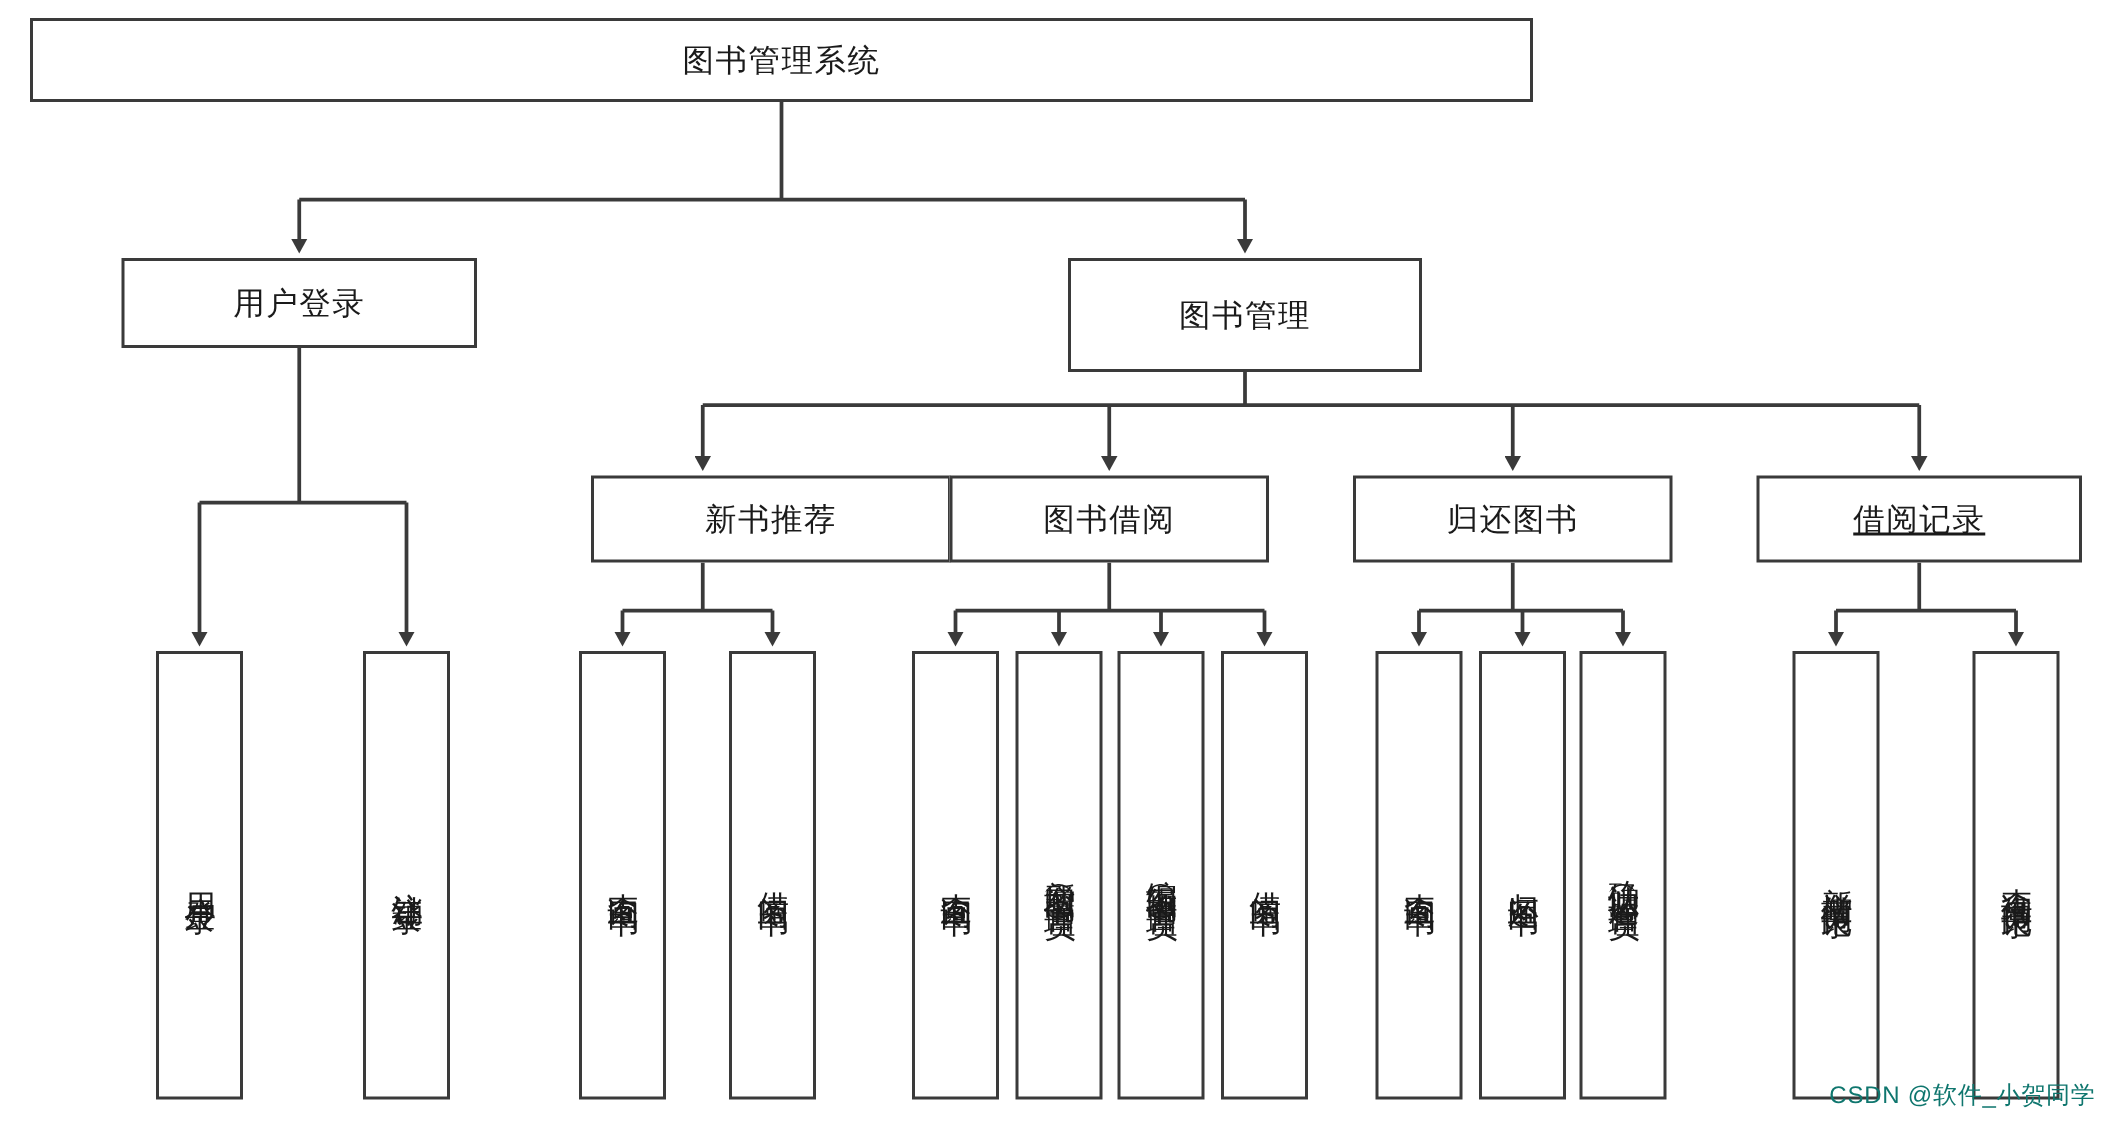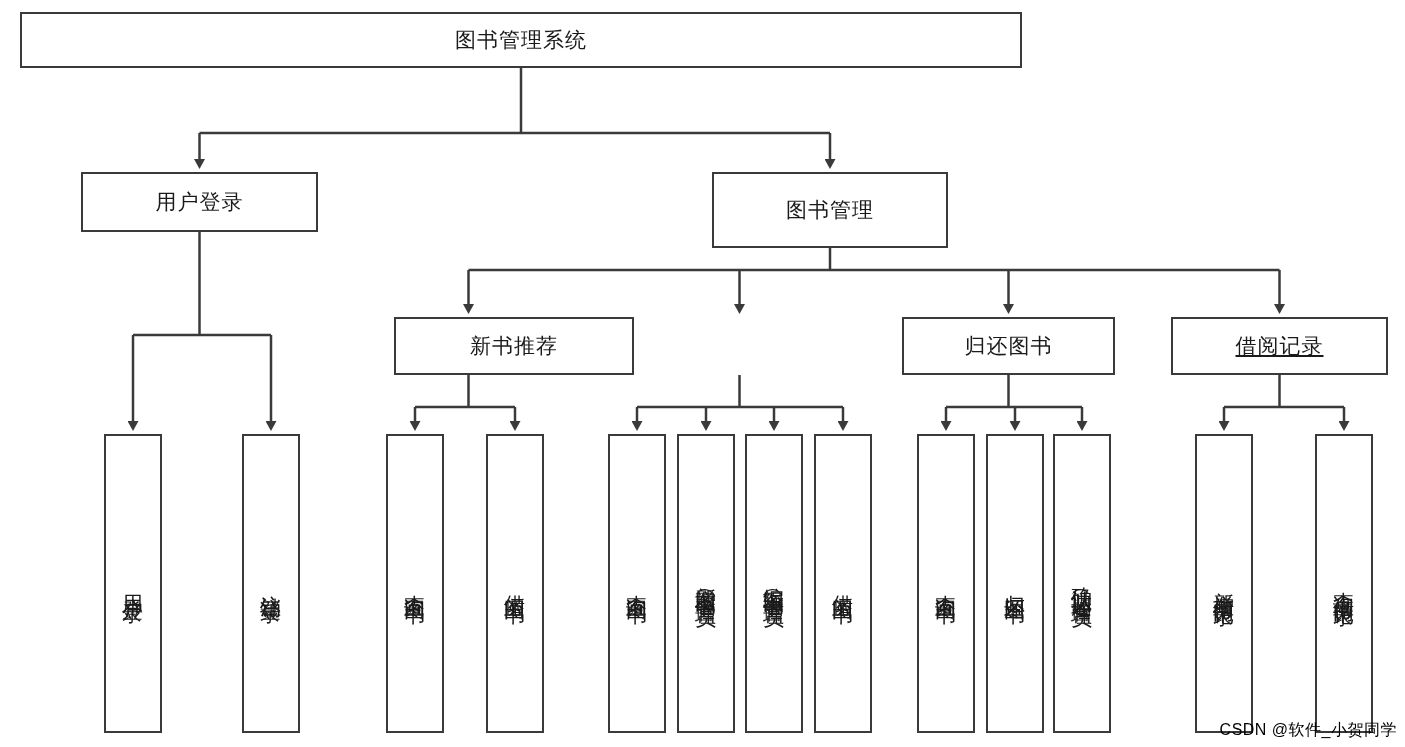--- a/index.html
+++ b/index.html
@@ -51,21 +51,21 @@
     writing-mode: vertical-rl;
     text-orientation: upright;
     white-space: nowrap;
     display: block;
   }
   .watermark {
     position: absolute;
     right: 8px;
     bottom: 6px;
     font-size: 16px;
-    color: #000000;
+    color: #0f766e;
     letter-spacing: 0.5px;
     z-index: 5;
     white-space: nowrap;
   }
 </style>
 </head>
 <body>
 
 <div id="canvas">
 
@@ -118,20 +118,21 @@
       <path d="M1344,407 L1344,422" marker-end="url(#arrow)"></path>
     </g>
   </svg>
 
   <div class="node horiz" style="left: 20px; top: 12px; width: 1002px; height: 56px;">图书管理系统</div>
 
   <div class="node horiz" style="left: 81px; top: 172px; width: 237px; height: 60px;">用户登录</div>
   <div class="node horiz" style="left: 712px; top: 172px; width: 236px; height: 76px;">图书管理</div>
 
   <div class="node horiz" style="left: 356px; top: 317px; width: 240px; height: 58px; margin-left: 38px;">新书推荐</div>
+  <div class="node horiz" style="left: 633px; top: 317px; width: 213px; height: 58px;">图书借阅</div>
   <div class="node horiz" style="left: 902px; top: 317px; width: 213px; height: 58px;">归还图书</div>
   <div class="node horiz" style="left: 1171px; top: 317px; width: 217px; height: 58px; text-decoration: underline;">借阅记录</div>
 
   <div class="node vert" style="left: 104px; top: 434px; width: 58px; height: 299px;">
     <span class="vtext">用户登录</span>
   </div>
   <div class="node vert" style="left: 242px; top: 434px; width: 58px; height: 299px;">
     <span class="vtext">注销登录</span>
   </div>
   <div class="node vert" style="left: 386px; top: 434px; width: 58px; height: 299px;">

